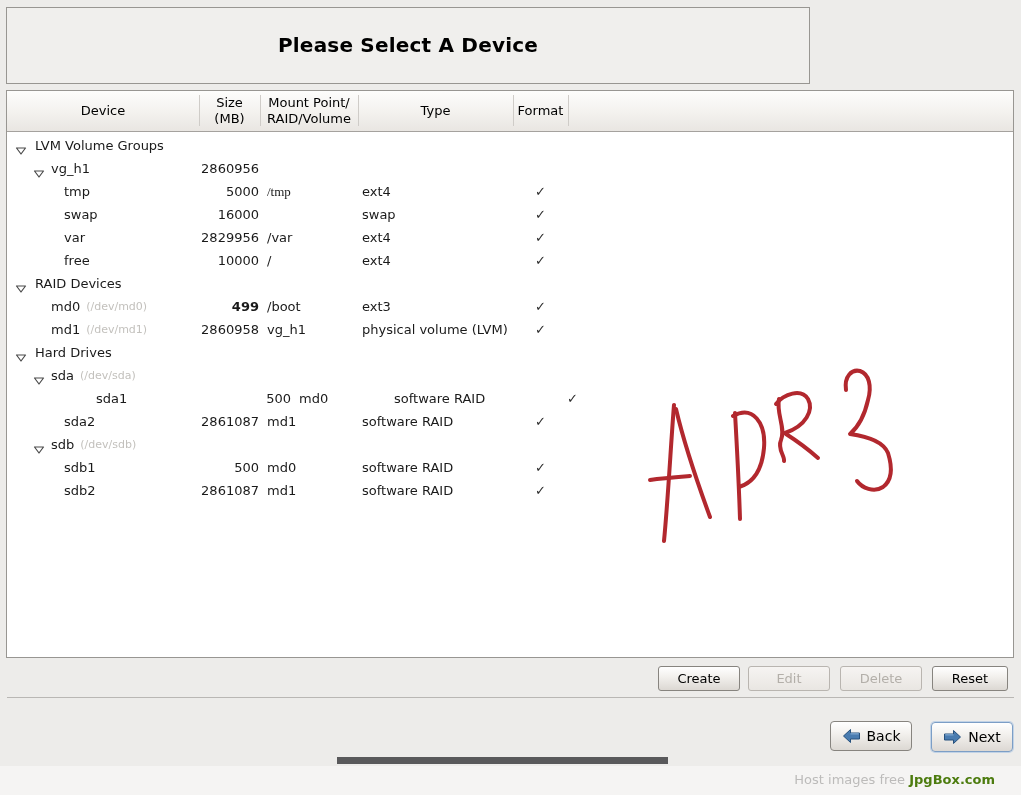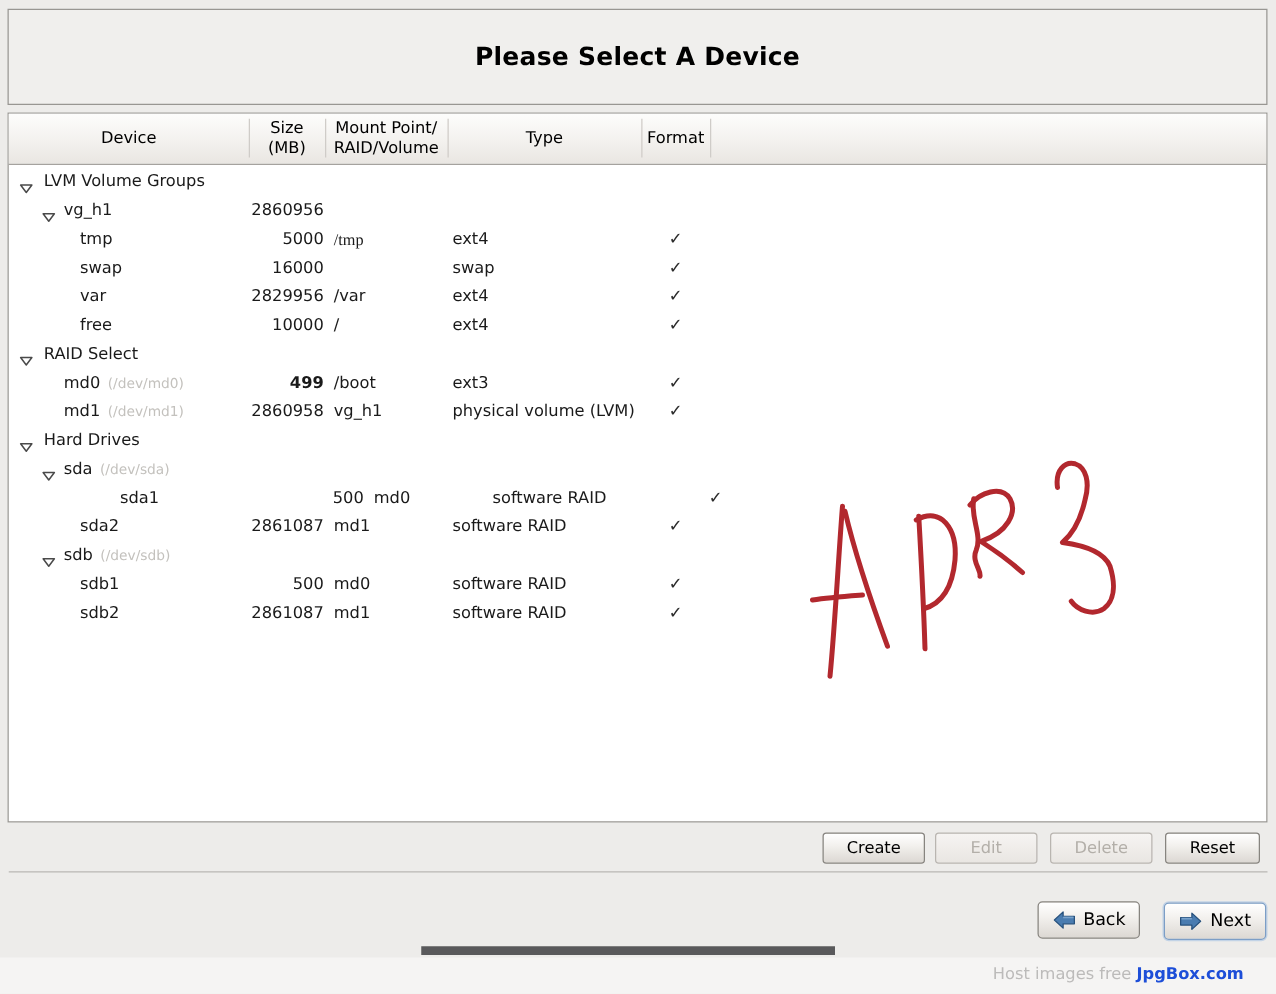--- a/index.html
+++ b/index.html
@@ -4,21 +4,21 @@
 <style>
   html,body{margin:0;padding:0;}
   body{
     width:1021px;height:795px;position:relative;overflow:hidden;
     background:#edecea;
     font-family:"DejaVu Sans","Liberation Sans",sans-serif;
     color:#1a1a1a;
   }
   .panel{position:absolute;box-sizing:border-box;border:1px solid #989692;}
   
-  #title-panel{left:6px;top:7px;width:1008px;height:77px;background:#f0efed;}
+  #title-panel{left:6px;top:7px;width:804px;height:77px;background:#f0efed;}
   #title-panel h1{
     margin:0;text-align:center;line-height:75px;
     font-size:20px;font-weight:bold;color:#000;letter-spacing:0.2px;
   }
   
   #table-panel{left:6px;top:90px;width:1008px;height:568px;background:#ffffff;}
   #table-header{
     position:absolute;left:0;top:0;width:100%;height:41px;box-sizing:border-box;
     background:linear-gradient(#fdfdfc,#f3f1ee 55%,#e9e6e2);
     border-bottom:1px solid #a5a29e;
@@ -51,21 +51,21 @@
   .navbtn{height:30px;border-radius:4px;font-size:14px;gap:6px;}
   .navbtn svg{display:block;}
   #next-button{border:1px solid #7c9ec6;box-shadow:0 0 0 1px #c2d3e6;}
   #hsep-line{position:absolute;left:7px;top:697px;width:1007px;height:1px;background:#b9b7b4;}
   
   #scroll-thumb{position:absolute;left:337px;top:757px;width:331px;height:7px;background:#59595b;}
   #footer-strip{position:absolute;left:0;top:766px;width:1021px;height:29px;background:#f5f4f3;}
   #watermark{
     position:absolute;right:26px;top:772px;font-size:13px;color:#bcbbba;
   }
-  #watermark b{color:#1d4ed8;}
+  #watermark b{color:#4d7c0f;}
   
   #annotation{position:absolute;left:0;top:0;pointer-events:none;}
 </style>
 </head>
 <body>
 
 <div id="title-panel" class="panel">
   <h1>Please Select A Device</h1>
 </div>
 
@@ -122,21 +122,21 @@
         <div style="left: 57px;">free</div>
         <div class="cell-size" style="left: 150px; width: 102px;">10000</div>
         <div style="left: 260px;">/</div>
         <div style="left: 355px;">ext4</div>
         <div class="check" style="left: 506px; width: 55px;">✓</div>
       </div>
       <div class="trow" style="top: 138px;">
         <span class="expander" style="left: 8px;"><svg width="12" height="10" viewBox="0 0 12 10">
             <polygon points="1.5,2 10.5,2 6,8" fill="#ffffff" stroke="#4a4a4a" stroke-width="1.2" stroke-linejoin="round"></polygon>
           </svg></span>
-        <div style="left: 28px;">RAID Select</div>
+        <div style="left: 28px;">RAID Devices</div>
       </div>
       <div class="trow" style="top: 161px;">
         <div style="left: 44px;">md0<span class="sublabel">(/dev/md0)</span></div>
         <div class="cell-size" style="left: 150px; width: 102px; font-weight: bold;">499</div>
         <div style="left: 260px;">/boot</div>
         <div style="left: 355px;">ext3</div>
         <div class="check" style="left: 506px; width: 55px;">✓</div>
       </div>
       <div class="trow" style="top: 184px;">
         <div style="left: 44px;">md1<span class="sublabel">(/dev/md1)</span></div>

